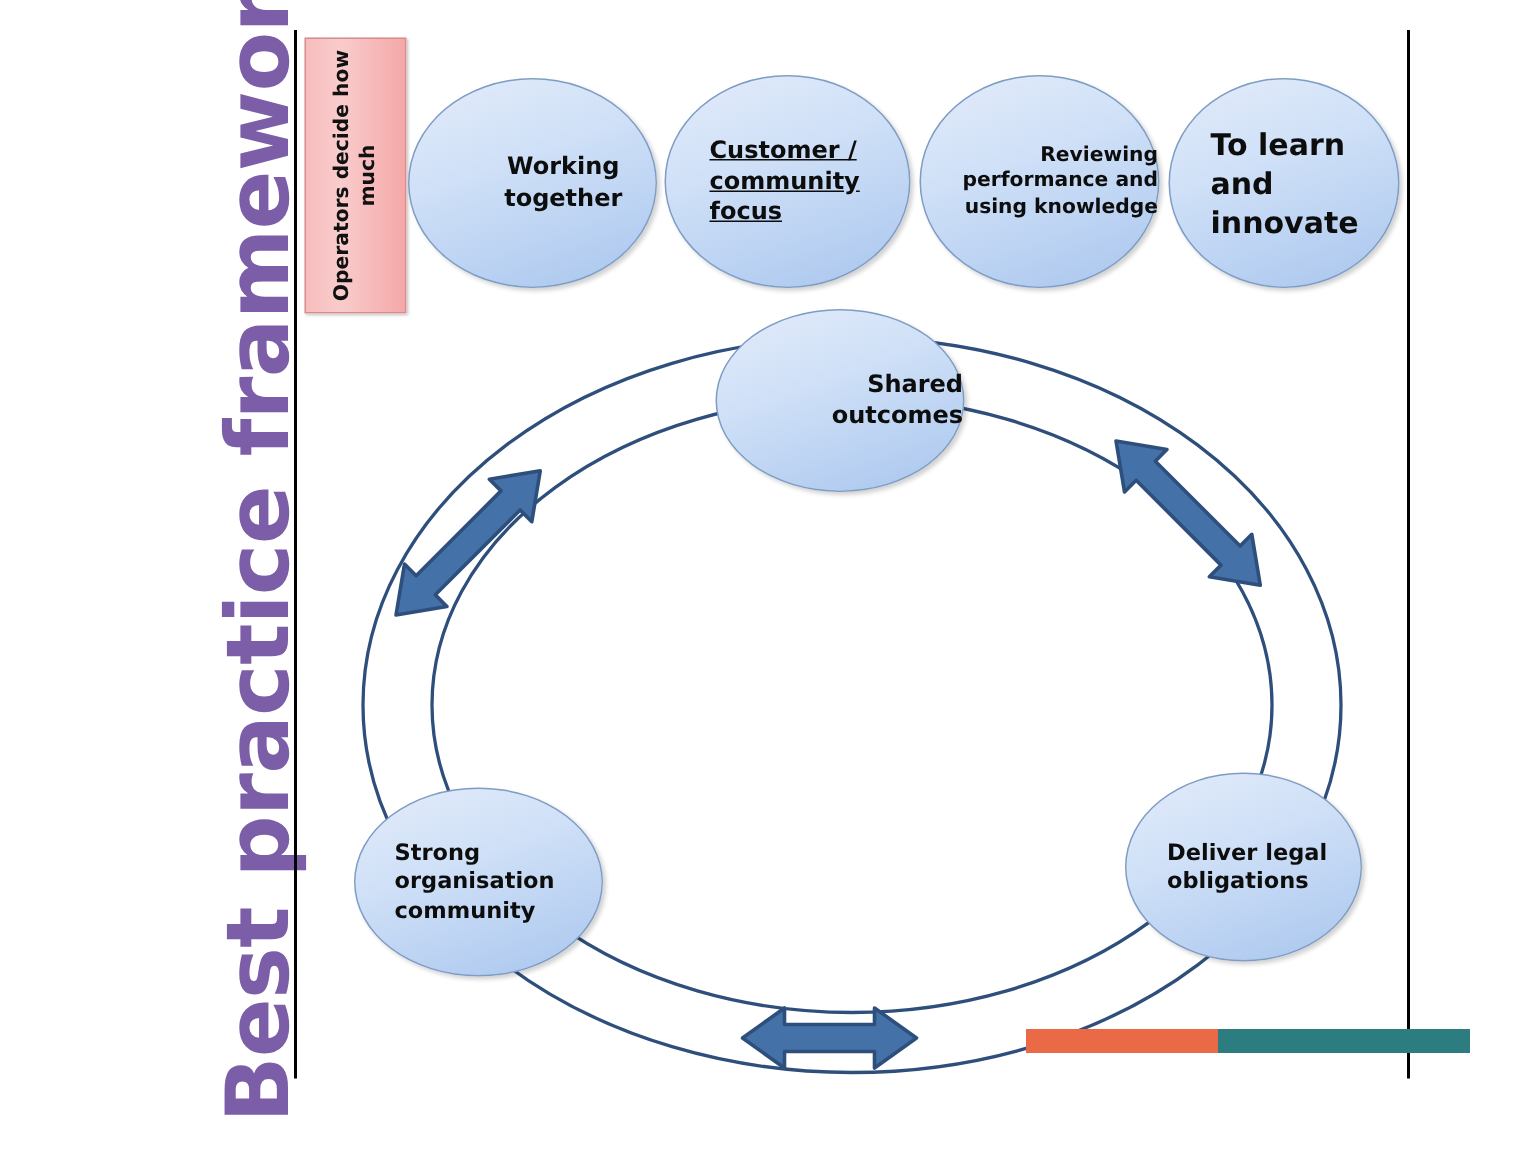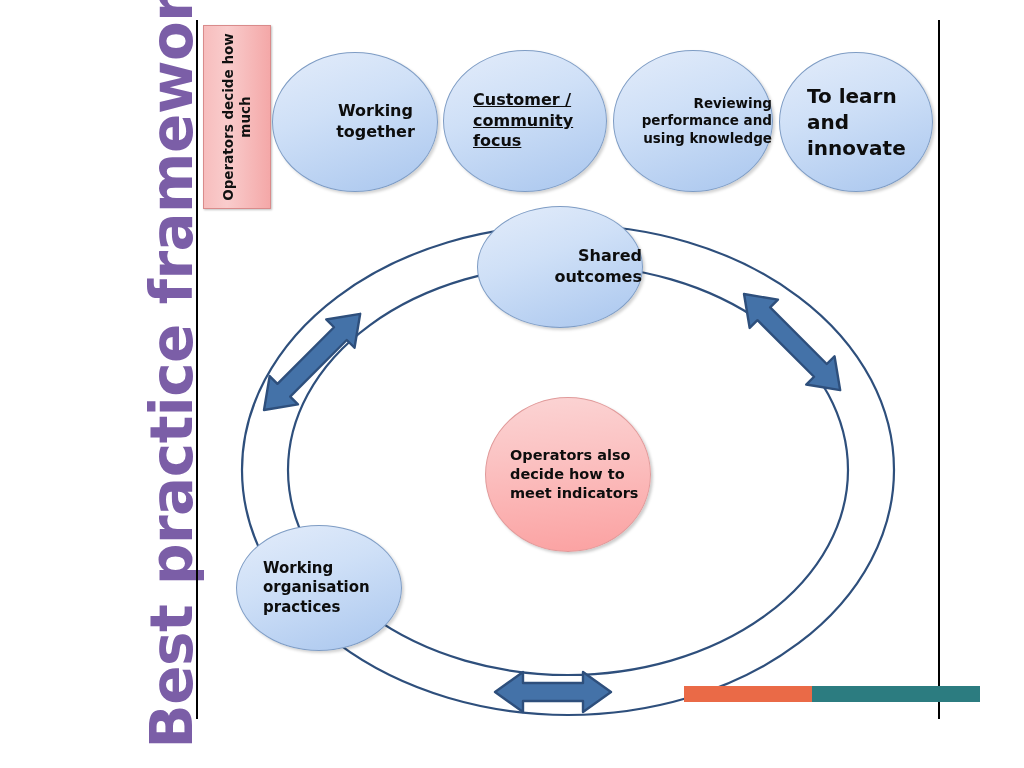--- a/index.html
+++ b/index.html
@@ -234,24 +234,24 @@
     <g transform="translate(553,692)">
       <polygon points="-30,-9 30,-9 30,-20 58,0 30,20 30,9 -30,9 -30,20 -58,0 -30,-20" fill="#4472a8" stroke="#2e4f7c" stroke-width="2.4" stroke-linejoin="round"></polygon>
     </g>
   </svg>
 
   <div class="ellipse e-shared">
     <div class="etext">Shared outcomes</div>
   </div>
 
   <div class="ellipse e-strong">
-    <div class="etext">Working organisation practices</div>
-  </div>
-
-
-  <div class="e-center">
-    <div class="etext">Operators also decide how to meet indicators</div>
-  </div>
+    <div class="etext">Strong organisation community</div>
+  </div>
+
+  <div class="ellipse e-deliver">
+    <div class="etext">Deliver legal obligations</div>
+  </div>
+
 
   <div class="footer-bar-orange"></div>
   <div class="footer-bar-teal"></div>
 
 </div>
 
 </body></html>

